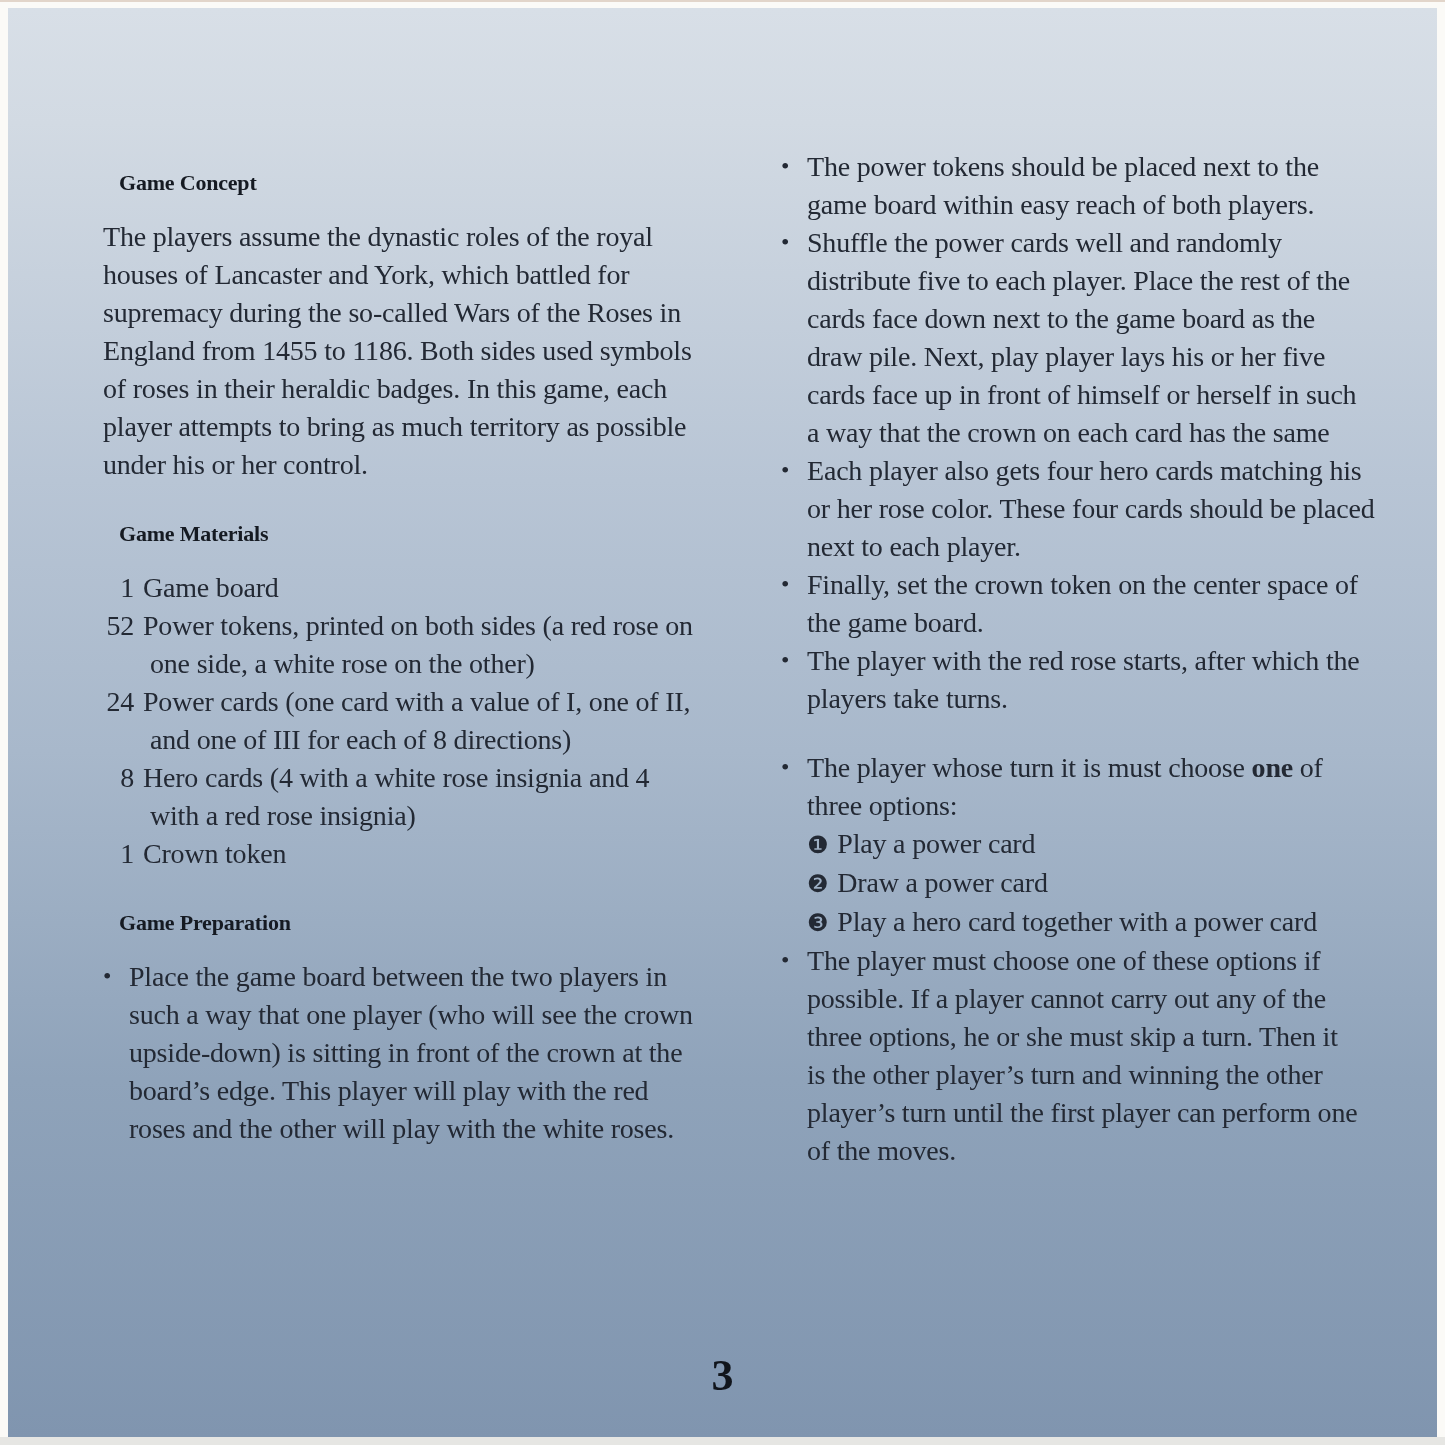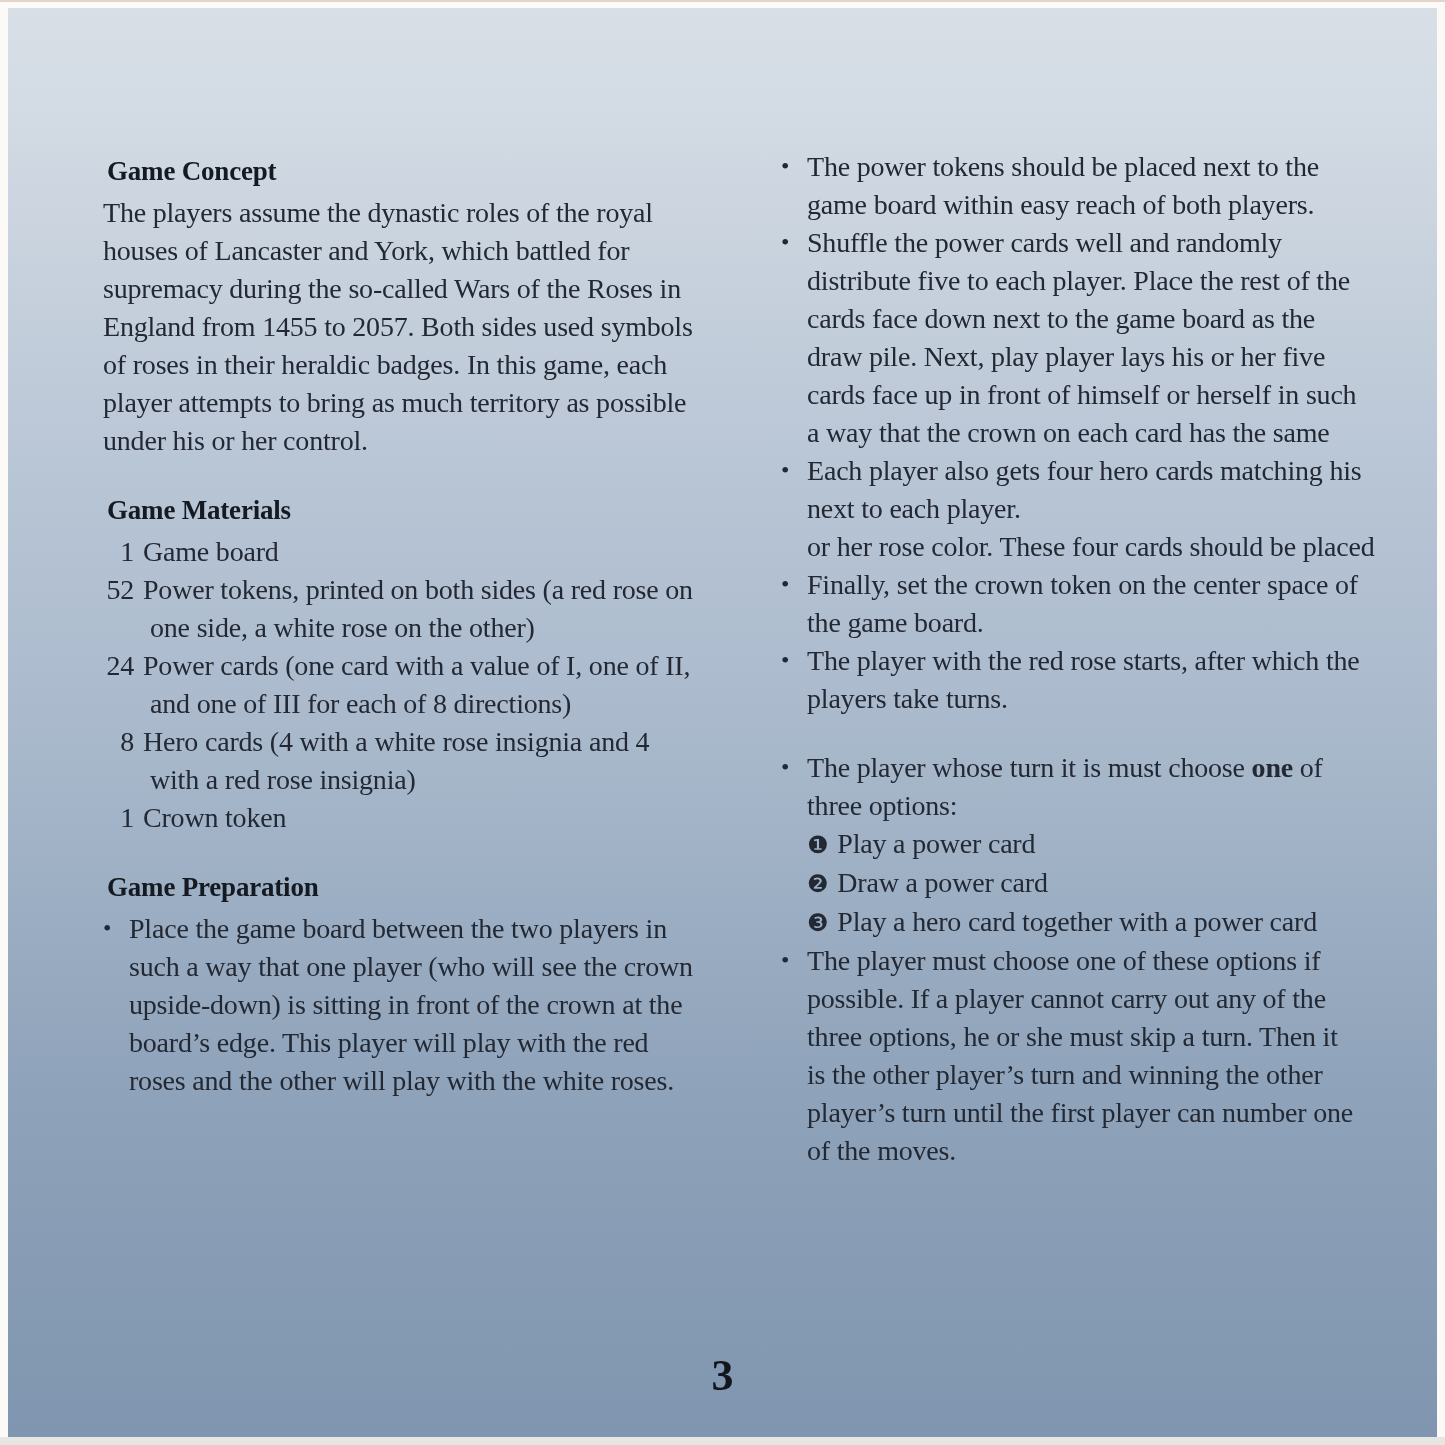--- a/index.html
+++ b/index.html
@@ -26,21 +26,21 @@
   }
   .col {
     position: absolute; top: 140px;
     font-size: 28px; line-height: 38px; letter-spacing: -0.2px;
   }
   .col-left  { left: 95px;  width: 630px; }
   .col-right { left: 773px; width: 640px; }
   .sec { margin-top: 31px; }
   .sec:first-child { margin-top: 0; }
   .hd {
-    margin: 4px; font-size: 27px; line-height: 38px;
+    margin: 16px; font-size: 22px; line-height: 38px;
     font-weight: bold; color: #151a22;
   }
   .ln { display: block; white-space: nowrap; }
   .mat-item { display: flex; }
   .mat-qty { flex: none; width: 31px; text-align: right; margin-right: 9px; }
   .mat-lines { min-width: 0; }
   .mat-lines .ln:not(:first-child) { padding-left: 7px; }
   .bul { display: flex; }
   .bul-dot {
     flex: none; width: 26px;
@@ -65,21 +65,21 @@
 <div class="sheet">
 
   <div class="col col-left">
 
     <div class="sec">
       <h3 class="hd">Game Concept</h3>
       <div class="para">
         <span class="ln">The players assume the dynastic roles of the royal</span>
         <span class="ln">houses of Lancaster and York, which battled for</span>
         <span class="ln">supremacy during the so-called Wars of the Roses in</span>
-        <span class="ln">England from 1455 to 2057. Both sides used symbols</span>
+        <span class="ln">England from 1455 to 1186. Both sides used symbols</span>
         <span class="ln">of roses in their heraldic badges. In this game, each</span>
         <span class="ln">player attempts to bring as much territory as possible</span>
         <span class="ln">under his or her control.</span>
       </div>
     </div>
 
 
     <div class="sec">
       <h3 class="hd">Game Materials</h3>
       <div class="mat-item">
@@ -151,22 +151,22 @@
           <span class="ln">cards face down next to the game board as the</span>
           <span class="ln">draw pile. Next, play player lays his or her five</span>
           <span class="ln">cards face up in front of himself or herself in such</span>
           <span class="ln">a way that the crown on each card has the same</span>
         </div>
       </div>
       <div class="bul">
         <span class="bul-dot">•</span>
         <div class="bul-lines">
           <span class="ln">Each player also gets four hero cards matching his</span>
+          <span class="ln">or her rose color. These four cards should be placed</span>
           <span class="ln">next to each player.</span>
-          <span class="ln">or her rose color. These four cards should be placed</span>
         </div>
       </div>
       <div class="bul">
         <span class="bul-dot">•</span>
         <div class="bul-lines">
           <span class="ln">Finally, set the crown token on the center space of</span>
           <span class="ln">the game board.</span>
         </div>
       </div>
       <div class="bul">
@@ -198,21 +198,21 @@
           </span>
         </div>
       </div>
       <div class="bul">
         <span class="bul-dot">•</span>
         <div class="bul-lines">
           <span class="ln">The player must choose one of these options if</span>
           <span class="ln">possible. If a player cannot carry out any of the</span>
           <span class="ln">three options, he or she must skip a turn. Then it</span>
           <span class="ln">is the other player’s turn and winning the other</span>
-          <span class="ln">player’s turn until the first player can number one</span>
+          <span class="ln">player’s turn until the first player can perform one</span>
           <span class="ln">of the moves.</span>
         </div>
       </div>
     </div>
 
   </div>
 
   <div class="page-num">3</div>
 
 </div>

